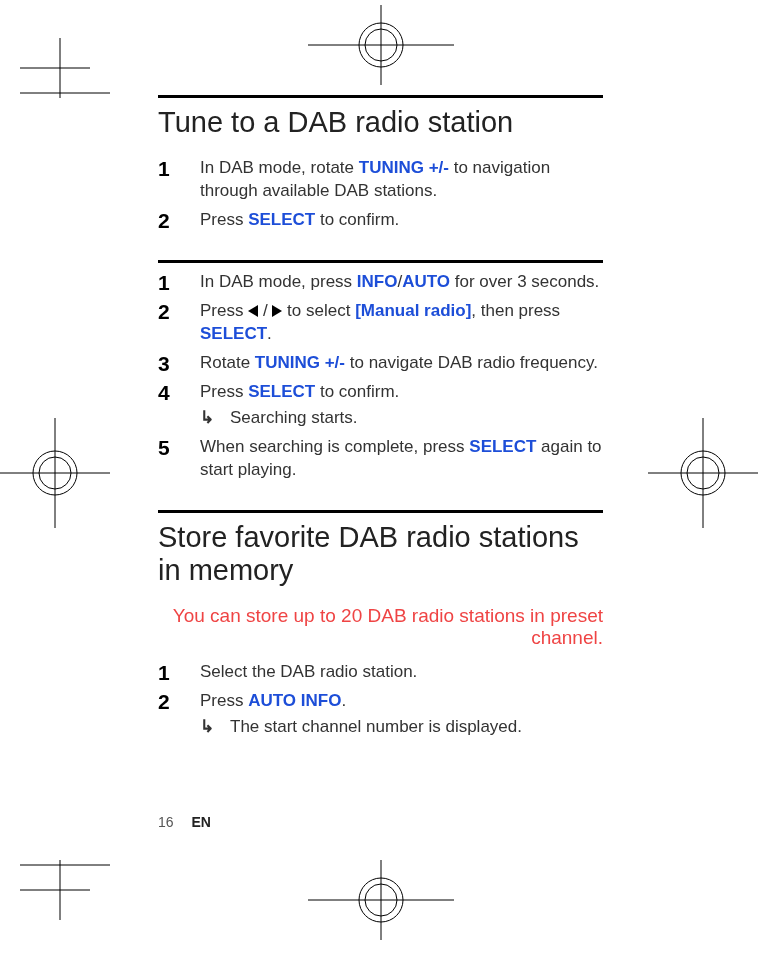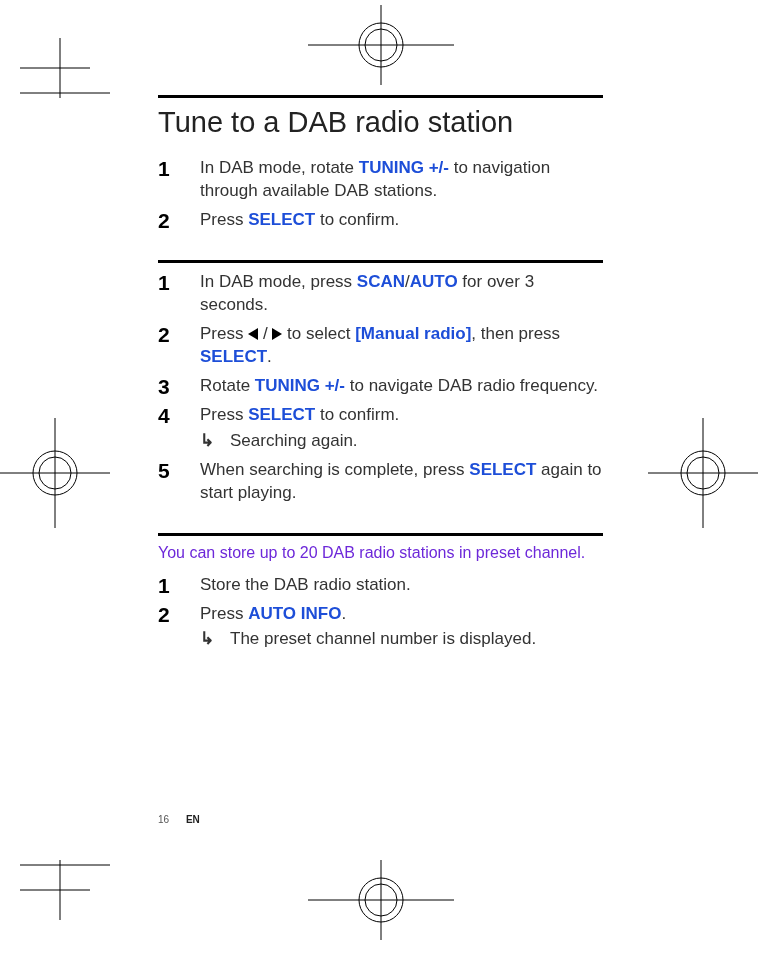--- a/index.html
+++ b/index.html
@@ -64,30 +64,31 @@
     color: #333;
   }
   .subnote .arrow {
     display:inline-block;
     width: 20px;
     flex: 0 0 20px;
     margin-right: 10px;
     font-weight: 700;
   }
   .intro {
-    font-size: 16px;
-    color: #6d28d9;
+    font-size: 19px;
+    color: #ef4444;
     margin: 8px 0 12px 0;
+    text-align: right;
   }
   strong { font-weight: 700; color:#1d4ed8; }
   .footer {
     position: absolute;
     left: 158px;
     top: 814px;
-    font-size: 10px;
+    font-size: 14px;
     color: #555;
   }
   .footer .pageno { margin-right: 14px; }
   .footer .lang { font-weight: 700; color:#222; }
 
   
   .mark { position: absolute; }
   .mark line, .mark circle { stroke: #000; stroke-width: 1; fill: none; }
 
   
@@ -156,44 +157,45 @@
       <h2 class="section-heading">Tune to a DAB radio station</h2>
       <ol class="steps">
         <li><span>In DAB mode, rotate <strong>TUNING +/-</strong> to navigation through available DAB stations.</span></li>
         <li><span>Press <strong>SELECT</strong> to confirm.</span></li>
       </ol>
     </div>
 
     <div>
       <div class="rule"></div>
       <ol class="steps">
-        <li><span>In DAB mode, press <strong>SCAN</strong>/<strong>AUTO</strong> for over 3 seconds.</span></li>
+        <li><span>In DAB mode, press <strong>INFO</strong>/<strong>AUTO</strong> for over 3 seconds.</span></li>
         <li><span>Press <span class="tri-left"></span> / <span class="tri-right"></span> to select <strong>[Manual radio]</strong>, then press <strong>SELECT</strong>.</span></li>
         <li><span>Rotate <strong>TUNING +/-</strong> to navigate DAB radio frequency.</span></li>
         <li>
           <span>Press <strong>SELECT</strong> to confirm.</span>
           <div class="subnote">
             <span class="arrow">↳</span>
-            <span>Searching again.</span>
+            <span>Searching starts.</span>
           </div>
         </li>
         <li><span>When searching is complete, press <strong>SELECT</strong> again to start playing.</span></li>
       </ol>
     </div>
 
     <div>
       <div class="rule"></div>
+      <h2 class="section-heading">Store favorite DAB radio stations in memory</h2>
       <p class="intro">You can store up to 20 DAB radio stations in preset channel.</p>
       <ol class="steps">
-        <li><span>Store the DAB radio station.</span></li>
+        <li><span>Select the DAB radio station.</span></li>
         <li>
           <span>Press <strong>AUTO INFO</strong>.</span>
           <div class="subnote">
             <span class="arrow">↳</span>
-            <span>The preset channel number is displayed.</span>
+            <span>The start channel number is displayed.</span>
           </div>
         </li>
       </ol>
     </div>
 
   </div>
 
   <div class="footer">
     <span class="pageno">16</span>
     <span class="lang">EN</span>

